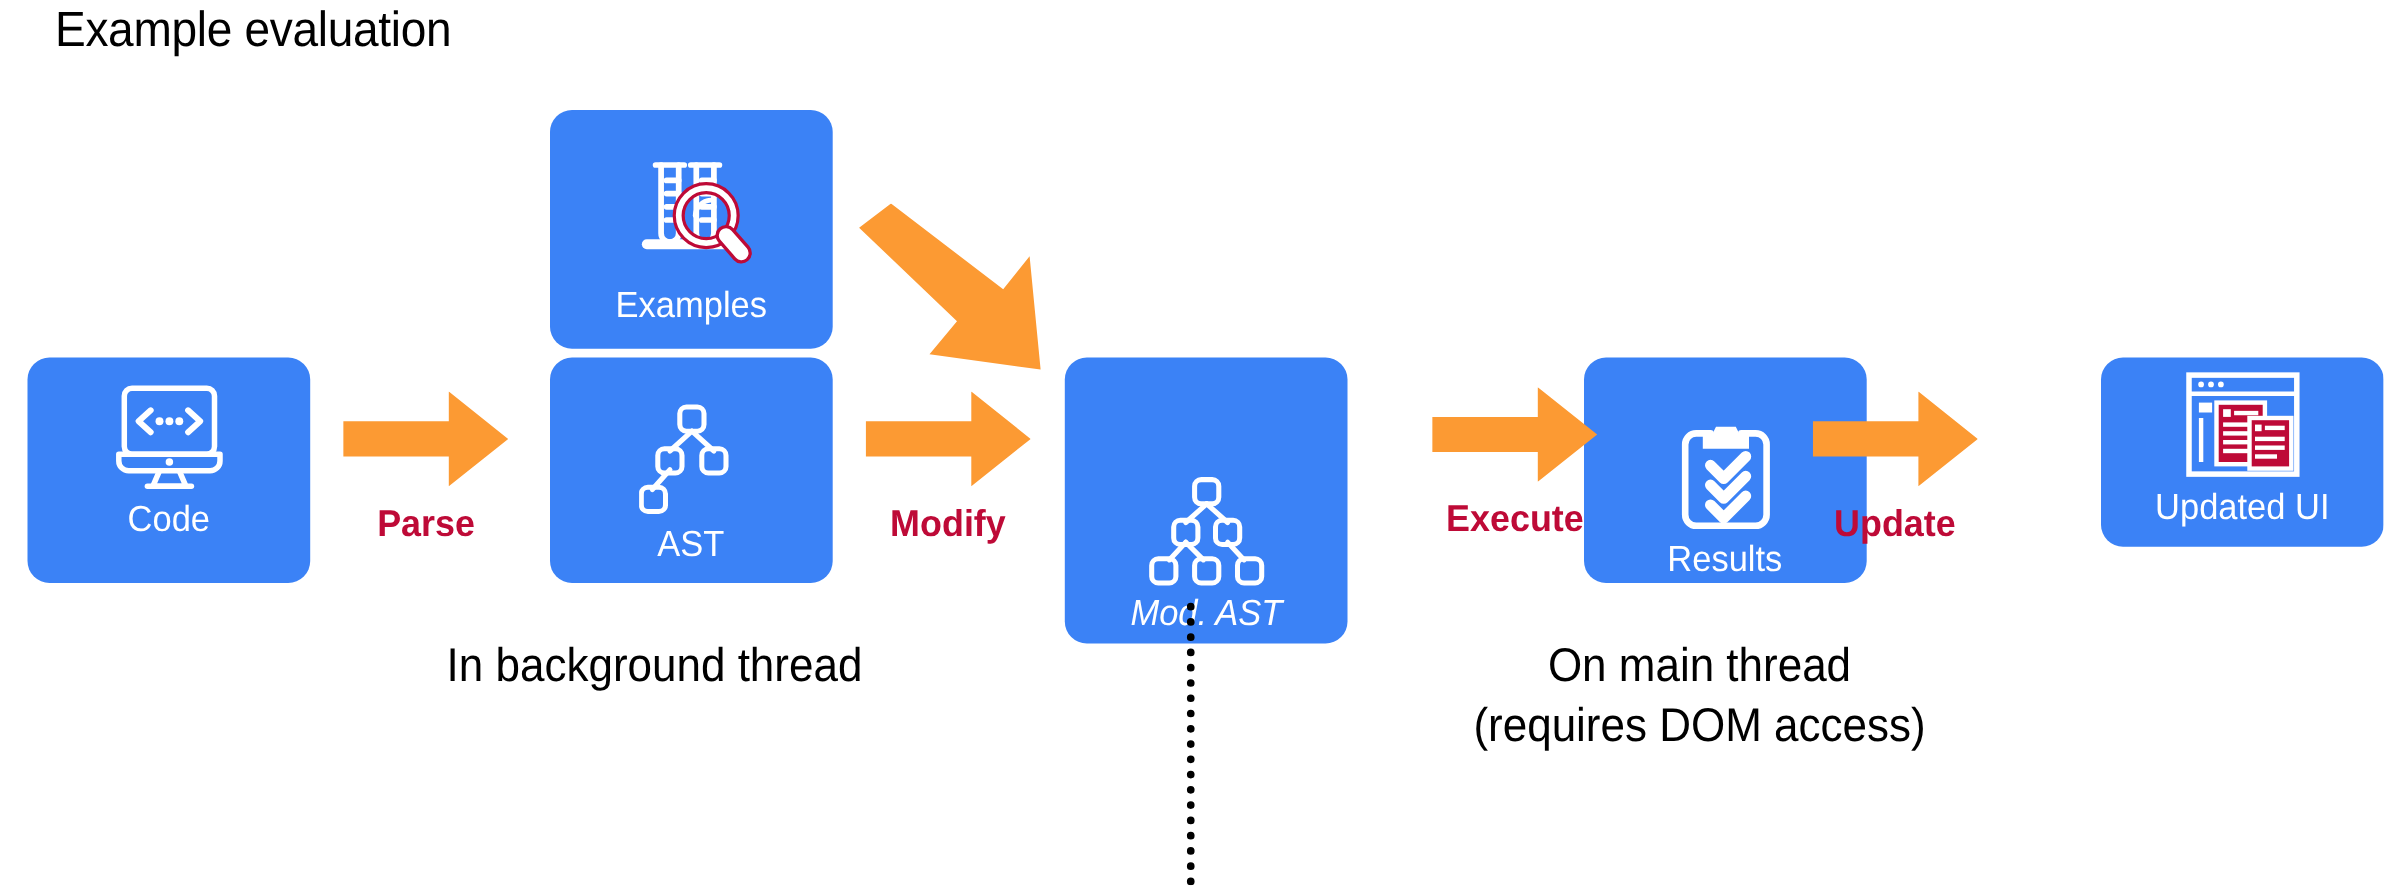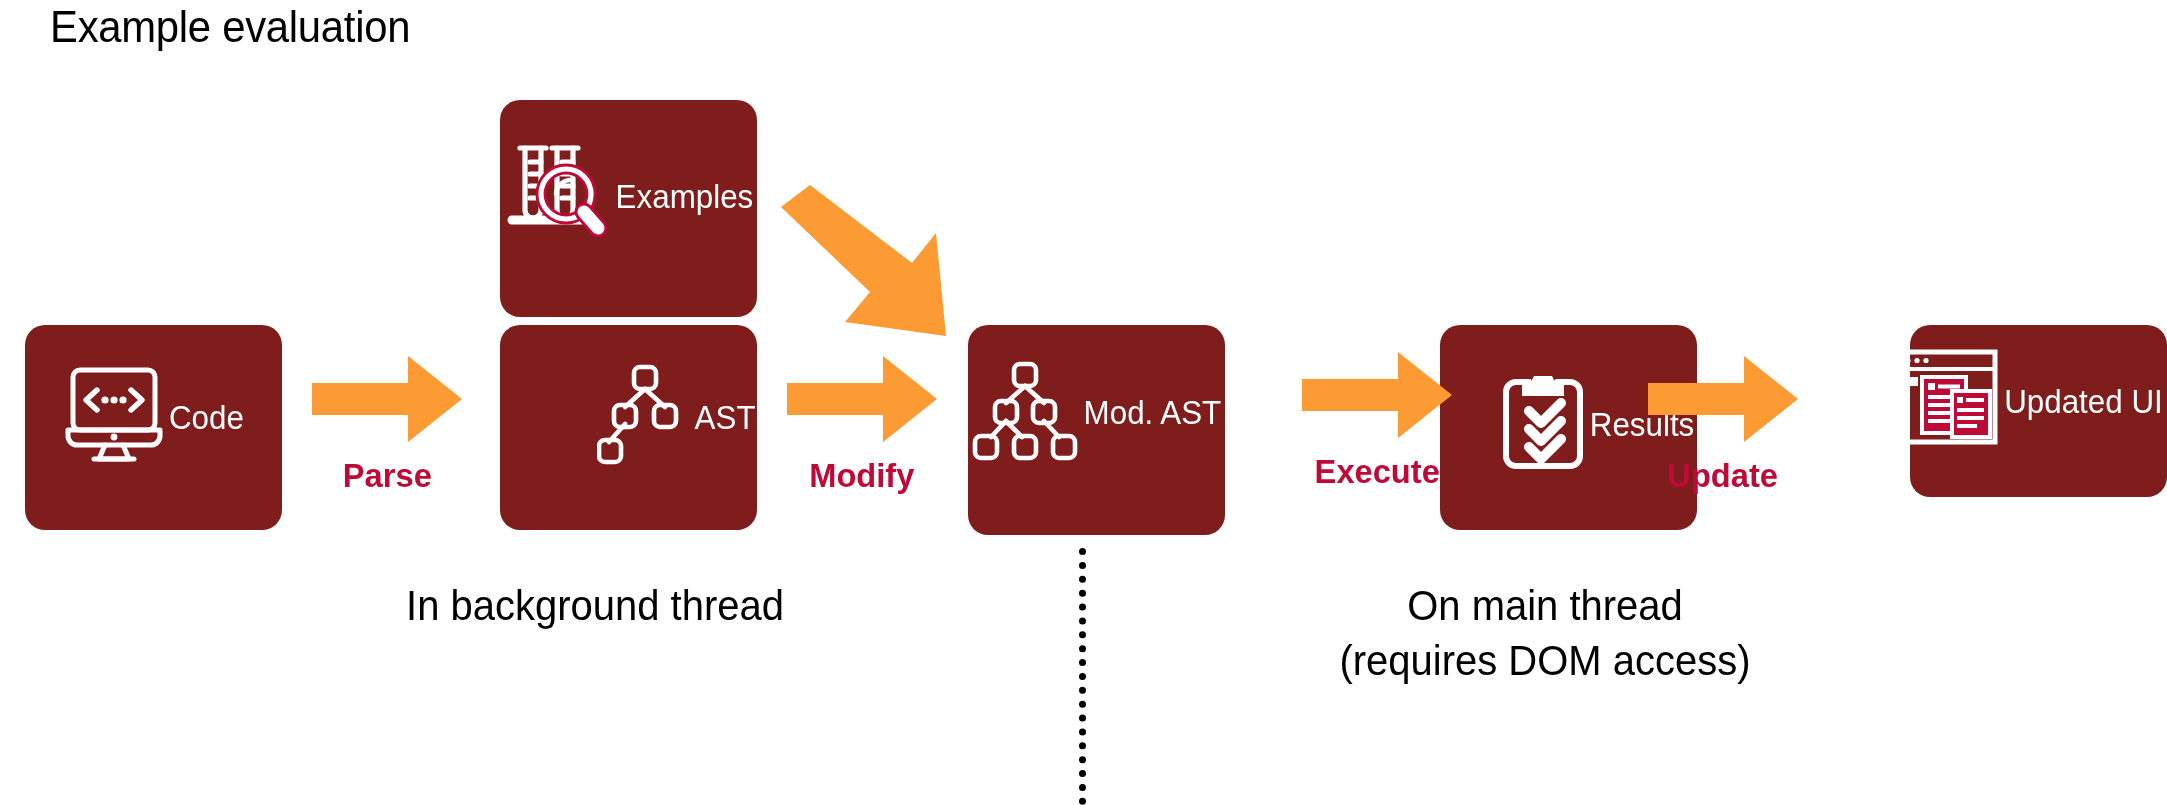--- a/index.html
+++ b/index.html
@@ -28,44 +28,44 @@
     color: #000000;
     white-space: nowrap;
     letter-spacing: -0.3px;
     transform: scaleX(0.93);
     transform-origin: left top;
   }
 
   
   .stage-box {
     position: absolute;
-    background: #7f1d1d;
+    background: #3b82f6;
     border-radius: 20px;
     display: flex;
-    flex-direction: row;
+    flex-direction: column;
     align-items: center;
     justify-content: flex-end;
     box-sizing: border-box;
   }
   .stage-icon {
     display: block;
     line-height: 0;
   }
   .stage-label {
     color: #ffffff;
     font-size: 33px;
     line-height: 1;
     white-space: nowrap;
     transform: scaleX(0.95);
   }
 
   #box-examples  { left: 500px;  top: 100px; width: 257px; height: 217px; padding-bottom: 24px; }
   #box-code      { left: 25px;   top: 325px; width: 257px; height: 205px; padding-bottom: 20px; justify-content: center; }
   #box-ast       { left: 500px;  top: 325px; width: 257px; height: 205px; padding-bottom: 20px; }
-  #box-modast    { left: 968px;  top: 325px; width: 257px; height: 210px; padding-bottom: 35px; }
+  #box-modast    { left: 968px;  top: 325px; width: 257px; height: 260px; padding-bottom: 12px; font-style: italic; }
   #box-results   { left: 1440px; top: 325px; width: 257px; height: 205px; padding-bottom: 6px; }
   #box-updatedui { left: 1910px; top: 325px; width: 257px; height: 172px; padding-bottom: 20px; }
 
   #box-examples .stage-icon  { margin-bottom: 10px; }
   #box-code .stage-icon      { margin-bottom: 8px; }
   #box-ast .stage-icon       { margin-bottom: 8px; }
   #box-modast .stage-icon    { margin-bottom: 6px; }
   #box-results .stage-icon   { margin-bottom: 8px; }
   #box-updatedui .stage-icon { margin-bottom: 8px; }
 

